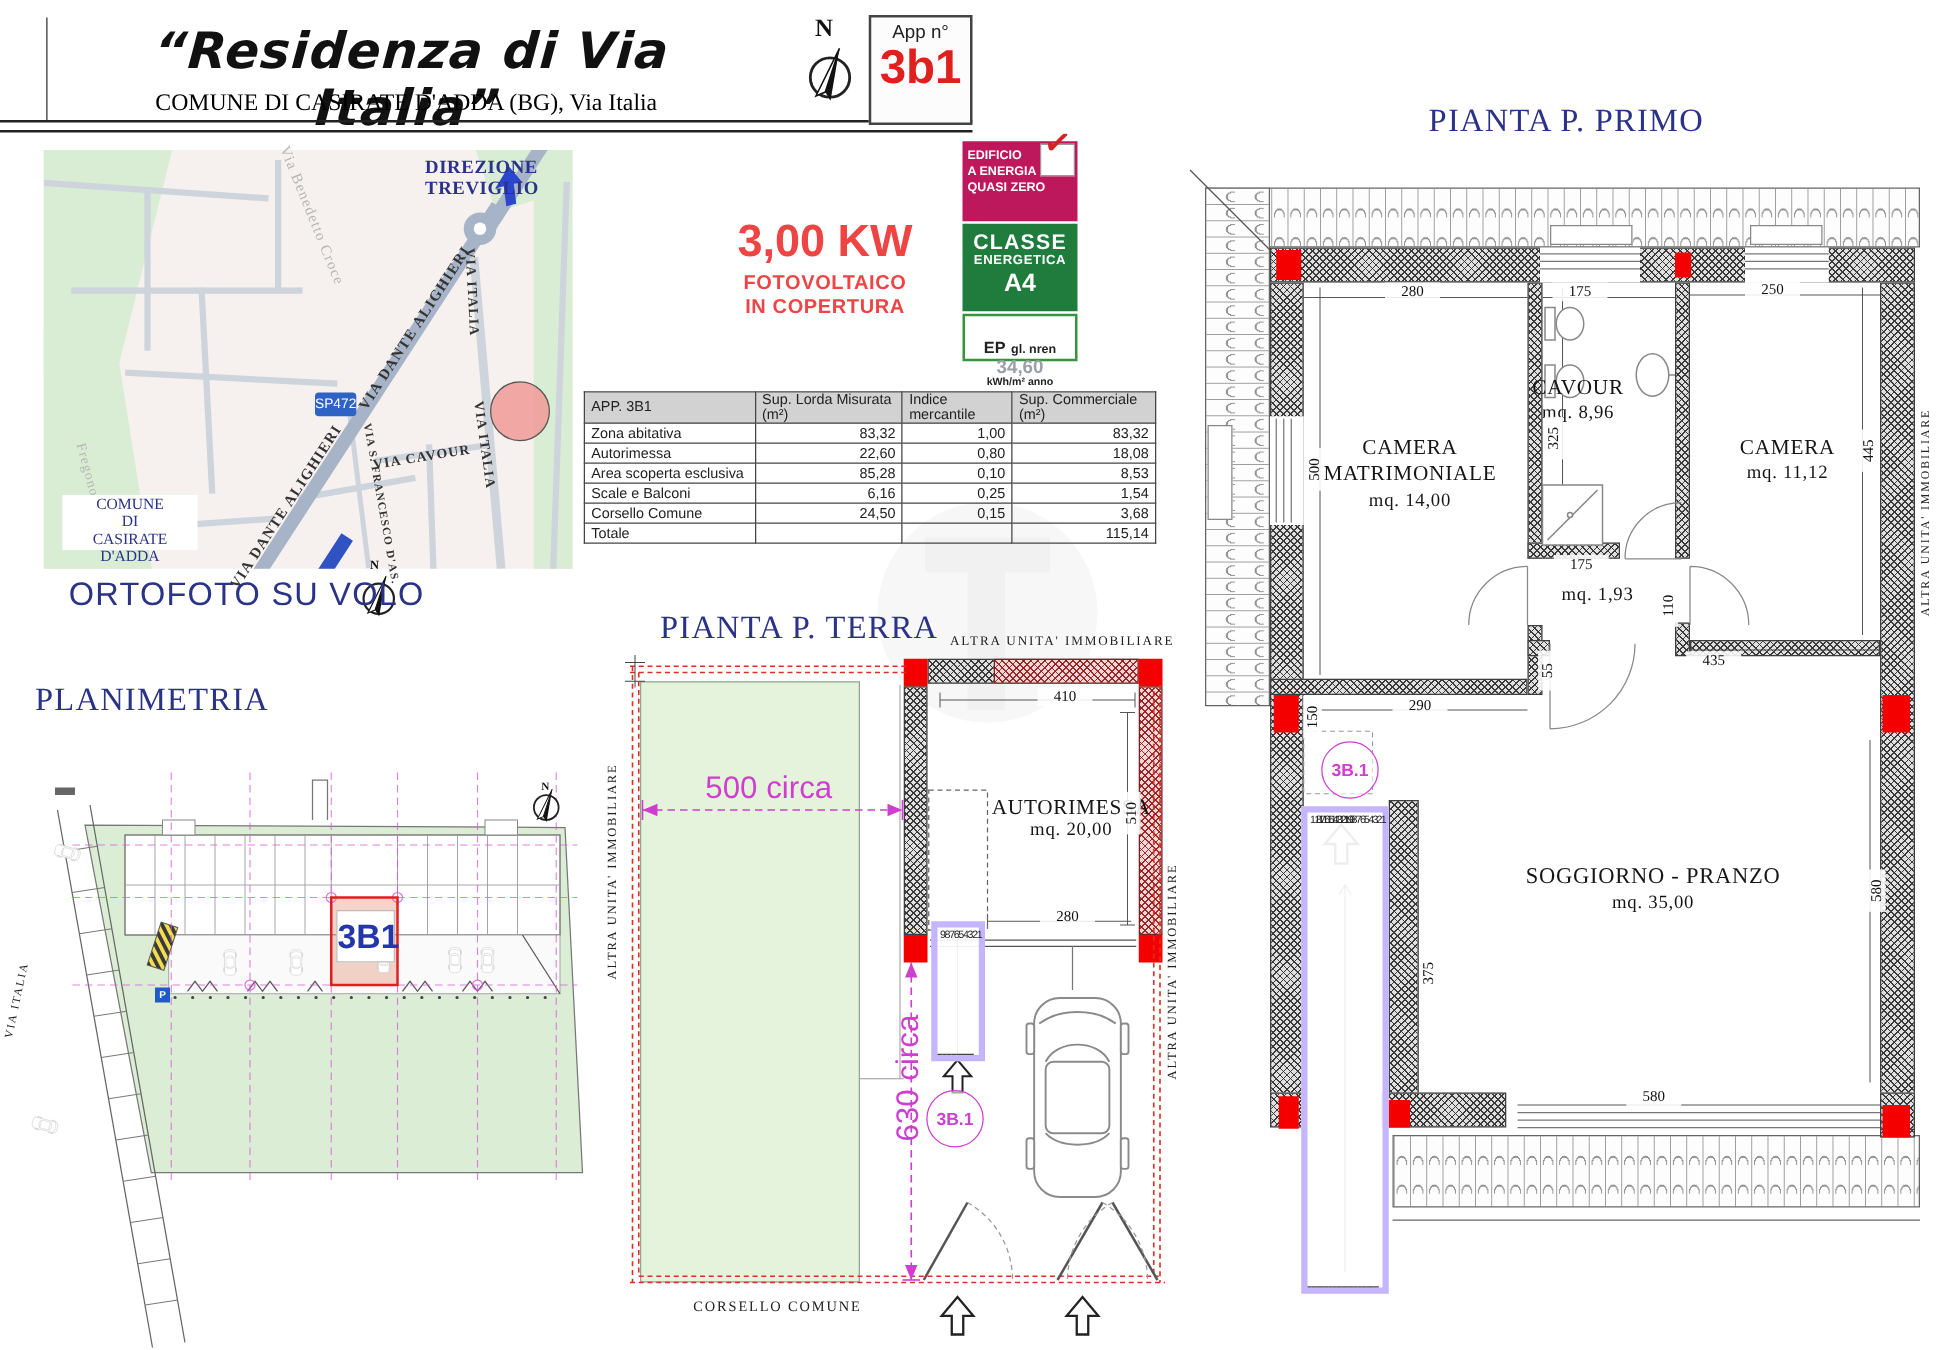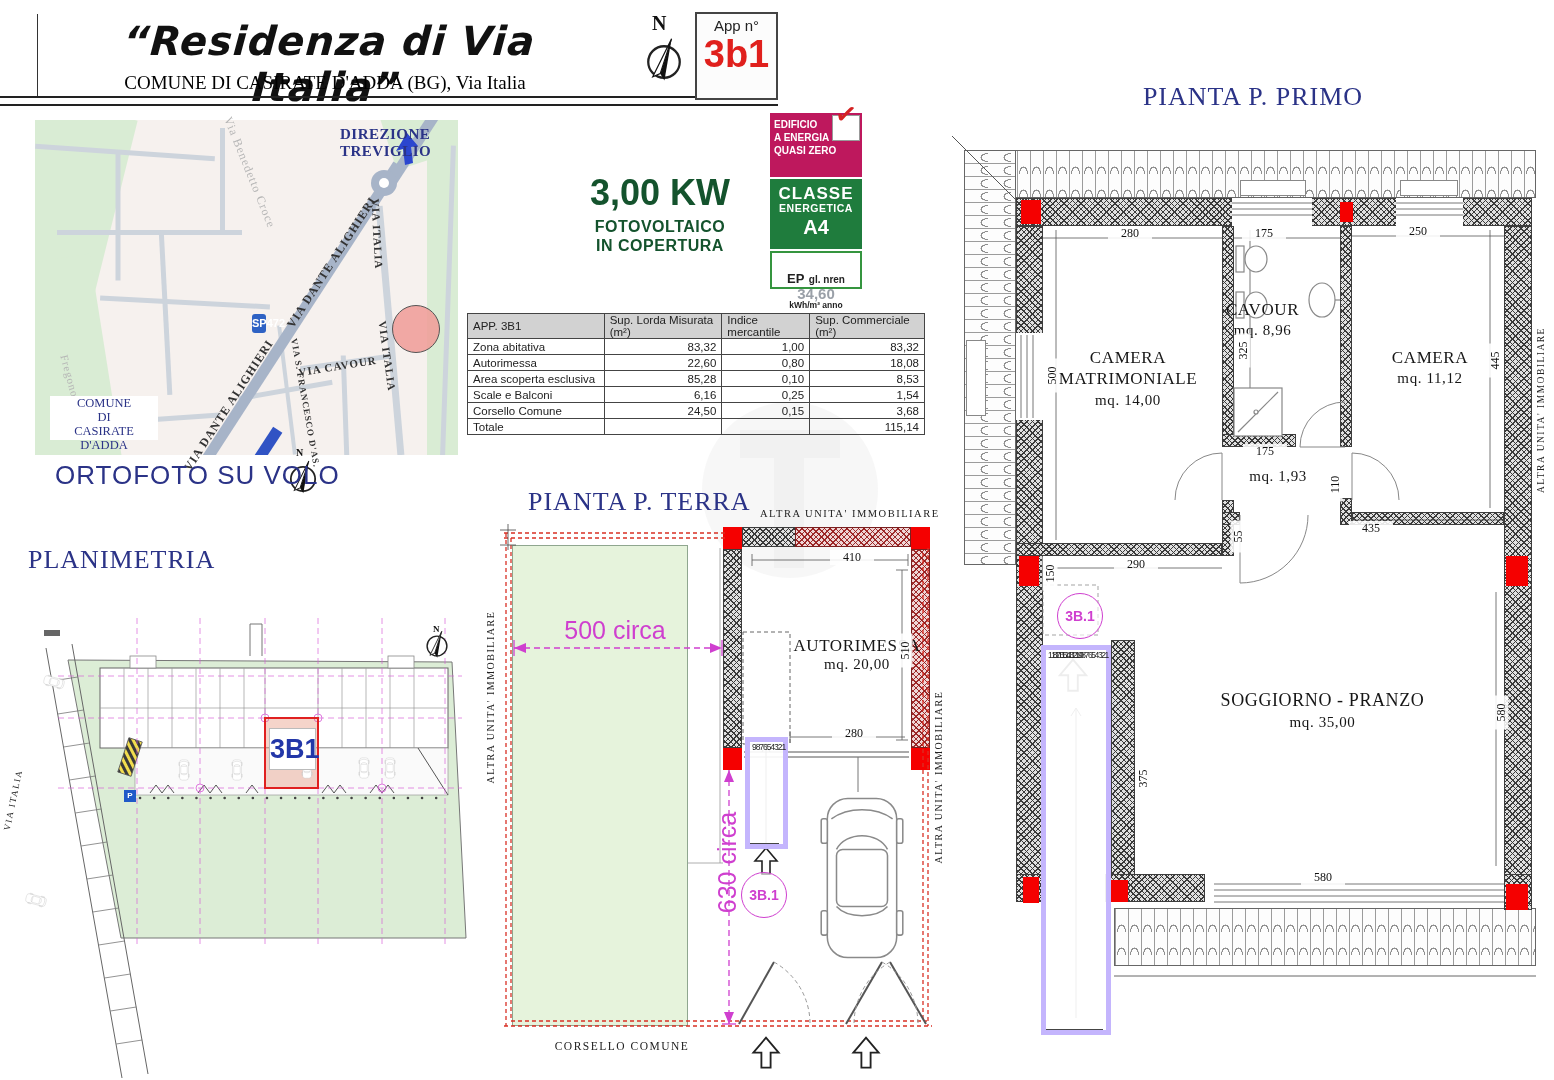--- a/index.html
+++ b/index.html
@@ -25,30 +25,30 @@
 
   
   #map{left:35px;top:120px;width:423px;height:335px;background:#f6f1ee;overflow:hidden;z-index:1}
   .green{position:absolute;background:#d9ecd4}
   .road{position:absolute;background:#cdd4dc}
   .road-main{background:#a7b4c8}
   .map-lbl{position:absolute;font-family:"Liberation Serif",serif;color:#333;font-weight:bold;
     white-space:nowrap;z-index:3;letter-spacing:1px}
   .map-lbl-grey{color:#b5b5b5;font-weight:normal}
   .navy{color:#2b3387}
-  .sp-badge{left:252px;top:314px;width:14px;height:19px;background:#2e62c4;border-radius:3px;
-    color:#fff;font-size:11px;font-weight:bold;text-align:center;line-height:19px;z-index:3}
+  .sp-badge{left:252px;top:314px;width:33px;height:19px;background:#2e62c4;border-radius:3px;
+    color:#fff;font-size:11px;font-weight:normal;text-align:center;line-height:19px;z-index:3}
   .comune-box{left:50px;top:396px;width:108px;height:44px;background:#fff;z-index:3;
     font-family:"Liberation Serif",serif;font-size:12.5px;color:#2b3387;text-align:center;line-height:14px}
   .pink-marker{left:392px;top:305px;width:46px;height:46px;border-radius:50%;
     background:rgba(240,155,150,.85);border:1.5px solid #555;z-index:3}
   .caption{font-family:Liberation Sans, sans-serif;font-size:26px;color:#2b3387;letter-spacing:1px;z-index:3}
 
   
-  .pv{left:585px;width:150px;text-align:center;color:#14532d;font-weight:bold;z-index:3}
+  .pv{left:585px;width:150px;text-align:center;color:#ef4444;font-weight:bold;z-index:3}
   .energy{left:770px;top:113px;width:92px;z-index:3}
   .ebox1{position:relative;background:#be185d;height:64px;color:#fff;font-size:10px;font-weight:bold;
     line-height:13px;padding:5px 0 0 4px;box-sizing:border-box}
   .echeck{position:absolute;right:2px;top:2px;width:26px;height:24px;background:#fff;border:1px solid #999}
   .echeck span{position:absolute;left:2px;top:-8px;color:#d42222;font-size:26px;font-weight:bold;
     transform:rotate(8deg)}
   .ebox2{background:#1f7c3d;height:70px;margin-top:2px;color:#fff;text-align:center;padding-top:6px;box-sizing:border-box}
   .ebox2 .l1{font-size:17px;font-weight:bold;letter-spacing:1px;line-height:17px}
   .ebox2 .l2{font-size:10.5px;font-weight:bold;letter-spacing:.5px;line-height:12px}
   .ebox2 .l3{font-size:20px;font-weight:bold;line-height:26px}

